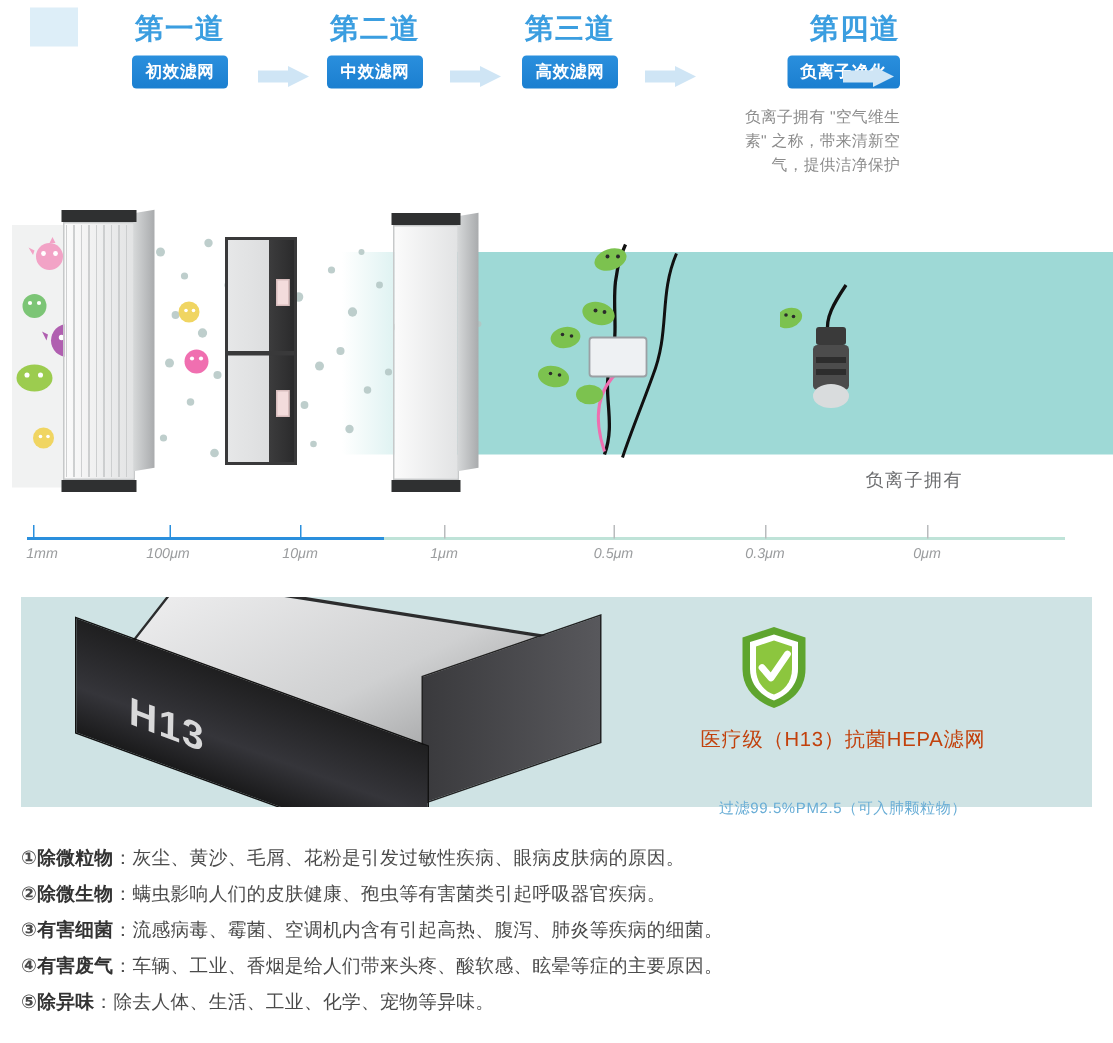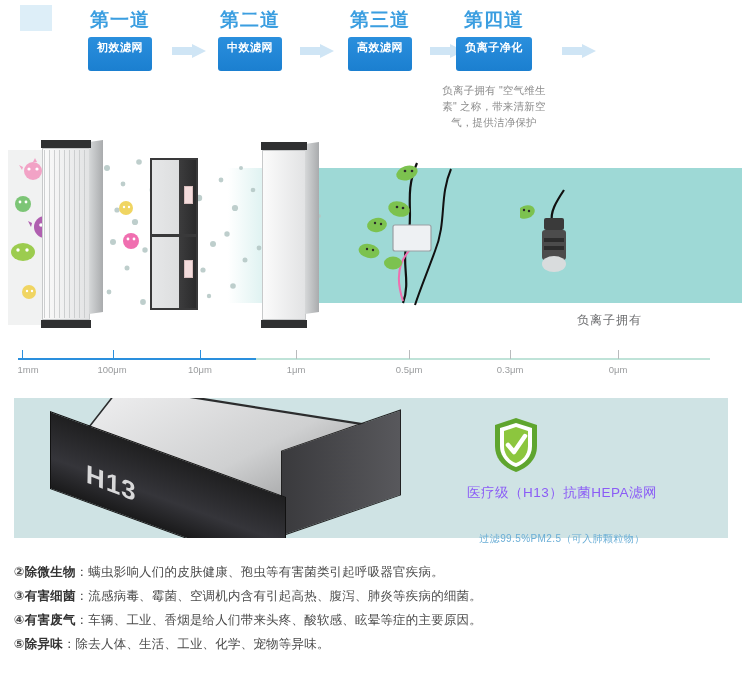--- a/index.html
+++ b/index.html
@@ -19,21 +19,21 @@
     position: absolute; top: 0; text-align: center;
   }
   .step-title {
     font-size: 19px; font-weight: 700; color: #3b9ee0;
     letter-spacing: 1px; line-height: 24px; white-space: nowrap;
   }
   .step-badge {
     display: inline-block; margin-top: 5px;
     background: linear-gradient(#2a8fdd, #1b7fd0);
     color: #ffffff; font-size: 11px; font-weight: 700;
-    padding: 3px 9px 16px; border-radius: 3px; white-space: nowrap;
+    padding: 3px 9px 4px; border-radius: 3px; white-space: nowrap;
     letter-spacing: 0.5px;
   }
   .step-desc {
     margin-top: 11px; font-size: 10.5px; color: #8c8c8c;
     line-height: 16px; letter-spacing: .2px;
   }
   .arrow {
     position: absolute; top: 36px; width: 38px; height: 14px;
   }
   .arrow .shaft {
@@ -110,21 +110,21 @@
   }
 
   .germ { position: absolute; }
   .scale-label {
     position: absolute; right: 100px; top: 182px;
     font-size: 12px; color: #6d6e70; letter-spacing: 1px;
   }
 
   
   .scale {
-    position: absolute; left: 0; top: 345px; width: 742px; height: 40px;
+    position: absolute; left: 0; top: 345px; width: 742px; height: 40px; font-style: italic;
   }
   .scale-line-blue {
     position: absolute; left: 18px; top: 13px; height: 2px; width: 238px;
     background: #2a8fdd;
   }
   .scale-line-green {
     position: absolute; left: 256px; top: 13px; height: 2px; width: 454px;
     background: #bfe3d8;
   }
   .tick {
@@ -164,21 +164,21 @@
     position: absolute; left: 50px; top: 62px;
     color: #d9d9da; font-size: 26px; font-weight: 700; letter-spacing: 1px;
     transform: skewY(20deg) rotate(1deg);
     font-family: "Liberation Sans", sans-serif;
   }
   .shield {
     position: absolute; left: 478px; top: 18px; width: 48px; height: 58px;
   }
   .banner-title {
     position: absolute; left: 392px; top: 484px; width: 340px;
-    text-align: center; font-size: 13.5px; color: #8b5cf6; font-weight: 500;
+    text-align: center; font-size: 13.5px; color: #c2410c; font-weight: 500;
     letter-spacing: .5px;
   }
   .banner-sub {
     position: absolute; left: 392px; top: 532px; width: 340px;
     text-align: center; font-size: 10px; color: #6aaed6; letter-spacing: .4px;
   }
 
   
   .list { position: absolute; left: 14px; top: 560px; width: 714px; }
   .list-row {
@@ -220,21 +220,21 @@
     <div class="step" style="left:310px;width:140px;">
       <div class="step-title">第三道</div>
       <div class="step-badge">高效滤网</div>
     </div>
 
     <div class="arrow" style="left:430px;">
       <div class="shaft"></div>
       <div class="head"></div>
     </div>
 
-    <div class="step" style="left:424px;width:140px;">
+    <div class="step" style="left:460px;width:140px;text-align:right;">
       <div class="step-title">第四道</div>
       <div class="step-badge">负离子净化</div>
       <div class="step-desc" style="white-space:pre-line;">负离子拥有 "空气维生
 素" 之称，带来清新空
 气，提供洁净保护</div>
     </div>
 
     <div class="arrow" style="left:562px;">
       <div class="shaft"></div>
       <div class="head"></div>
@@ -428,20 +428,23 @@
       <path d="M24 11 L36 15 V30 C36 39 30 45 24 47 C18 45 12 39 12 30 V15 Z" fill="#8cc63e"></path>
       <path d="M16 29 L22 36 L33 20" stroke="#ffffff" stroke-width="4.5" fill="none" stroke-linecap="round" stroke-linejoin="round"></path>
     </svg>
   </div>
 
   <div class="banner-title">医疗级（H13）抗菌HEPA滤网</div>
   <div class="banner-sub">过滤99.5%PM2.5（可入肺颗粒物）</div>
 
   <div class="list">
     <div class="list-row">
+      <span class="num">①</span><span class="key">除微粒物</span><span>：灰尘、黄沙、毛屑、花粉是引发过敏性疾病、眼病皮肤病的原因。</span>
+    </div>
+    <div class="list-row">
       <span class="num">②</span><span class="key">除微生物</span><span>：螨虫影响人们的皮肤健康、孢虫等有害菌类引起呼吸器官疾病。</span>
     </div>
     <div class="list-row">
       <span class="num">③</span><span class="key">有害细菌</span><span>：流感病毒、霉菌、空调机内含有引起高热、腹泻、肺炎等疾病的细菌。</span>
     </div>
     <div class="list-row">
       <span class="num">④</span><span class="key">有害废气</span><span>：车辆、工业、香烟是给人们带来头疼、酸软感、眩晕等症的主要原因。</span>
     </div>
     <div class="list-row">
       <span class="num">⑤</span><span class="key">除异味</span><span>：除去人体、生活、工业、化学、宠物等异味。</span>

